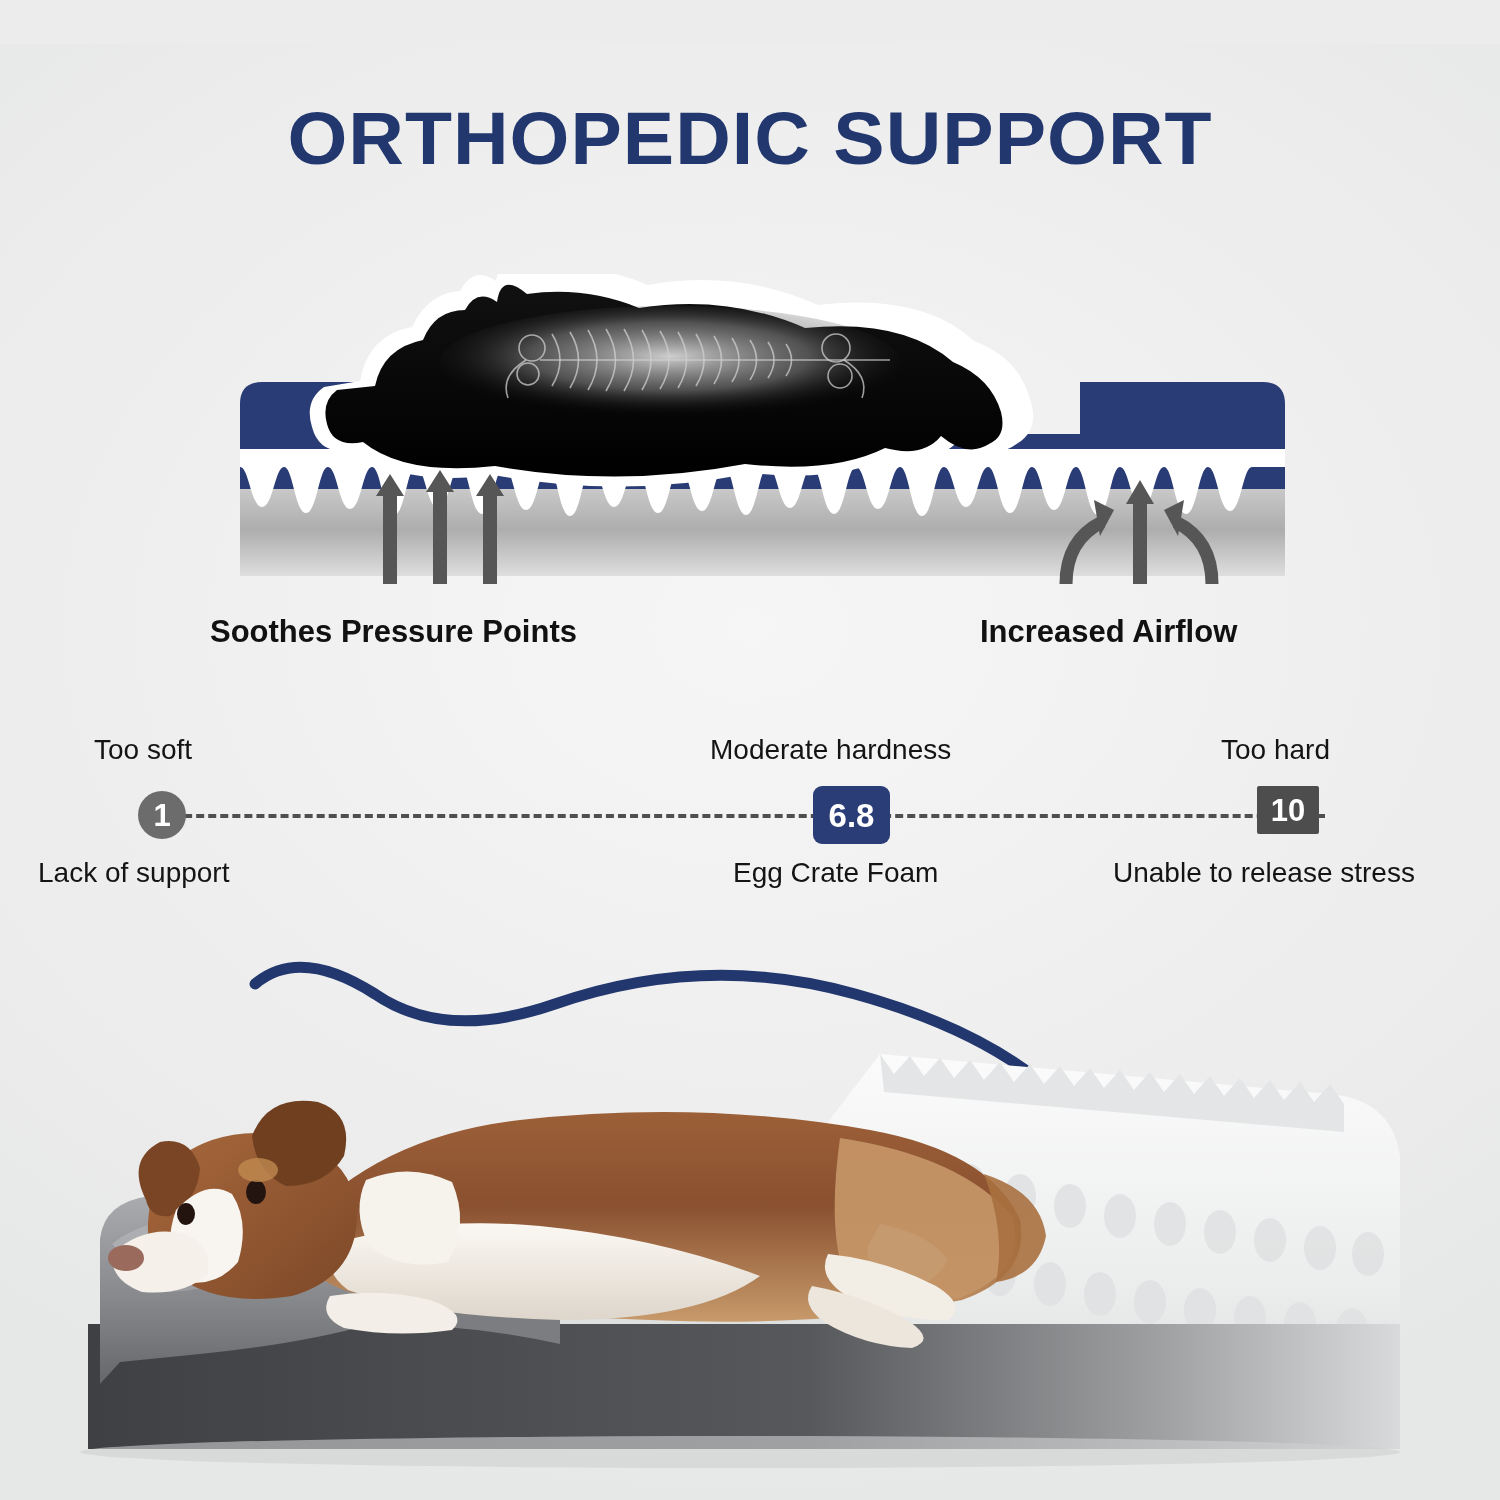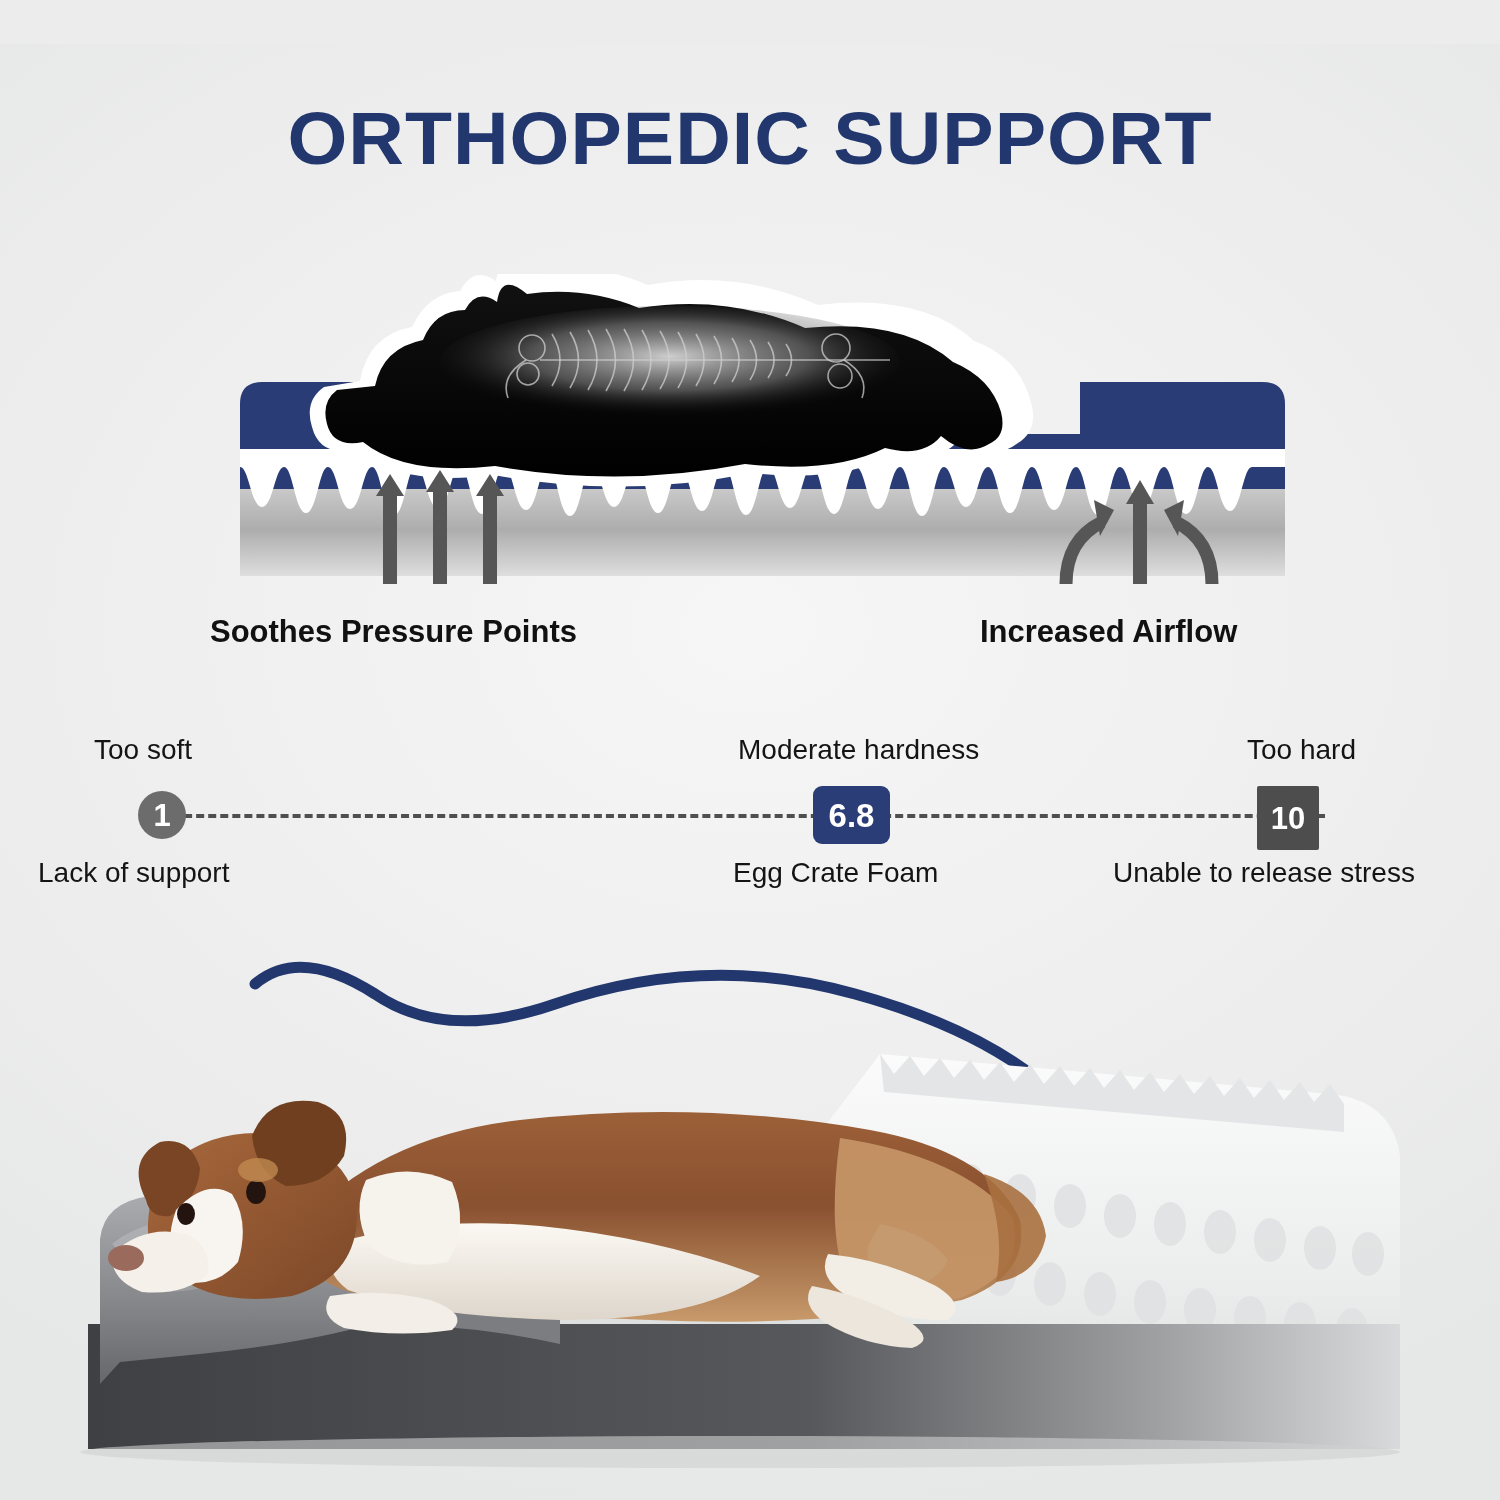--- a/index.html
+++ b/index.html
@@ -39,22 +39,22 @@
   }
   .lbl-pressure{left:210px;top:570px;}
   .lbl-airflow{left:980px;top:570px;}
 
   
   .scale{position:absolute;left:0;top:665px;width:1500px;height:220px;}
   .scale .top-lbl,.scale .bot-lbl{
     position:absolute;font-size:28px;color:#141414;white-space:nowrap;
   }
   .s-toosoft{left:94px;top:25px;}
-  .s-moderate{left:738px;top:25px;}
-  .s-toohard{left:1247px;top:25px;}
+  .s-moderate{left:710px;top:25px;}
+  .s-toohard{left:1221px;top:25px;}
   .s-lack{left:38px;top:148px;}
   .s-egg{left:733px;top:148px;}
   .s-unable{left:1113px;top:148px;}
 
   .track{
     position:absolute;left:160px;top:105px;width:1165px;height:3px;
   }
   .dashline{
     position:absolute;top:0;height:0;width:100%;
     border-top:4px dashed #4f4f4f;
@@ -66,21 +66,21 @@
   }
   .m-one{
     left:138px;top:82px;width:48px;height:48px;border-radius:50%;
     background:#6c6c6c;font-size:31px;
   }
   .m-mid{
     left:813px;top:77px;width:77px;height:58px;border-radius:9px;
     background:#2b3d76;font-size:33px;
   }
   .m-ten{
-    left:1257px;top:77px;width:62px;height:64px;border-radius:2px;
+    left:1257px;top:77px;width:62px;height:48px;border-radius:2px;
     background:#4d4d4d;font-size:31px;text-align:center;
   }
 
   
   .photo{position:absolute;left:0;top:880px;width:1500px;height:620px;overflow:hidden;}
   .photo svg{display:block;width:1500px;height:620px;}
 </style>
 </head>
 <body>
 

